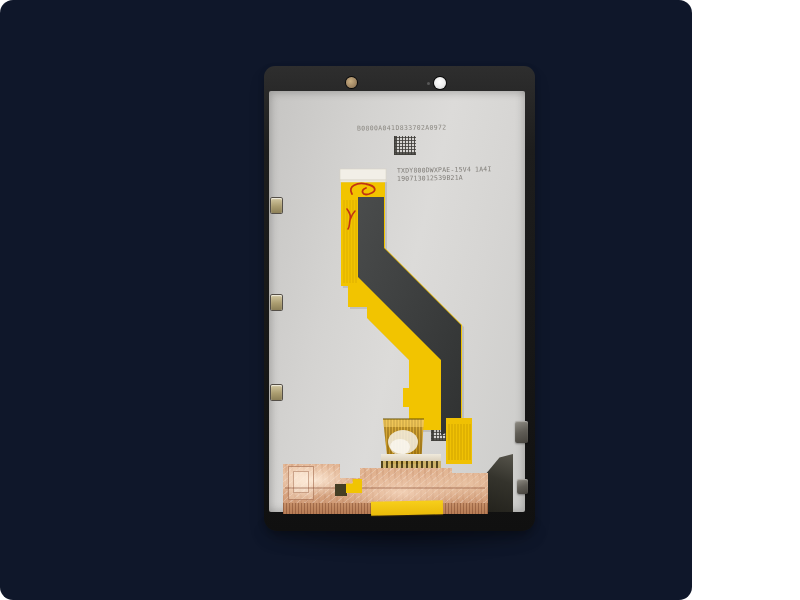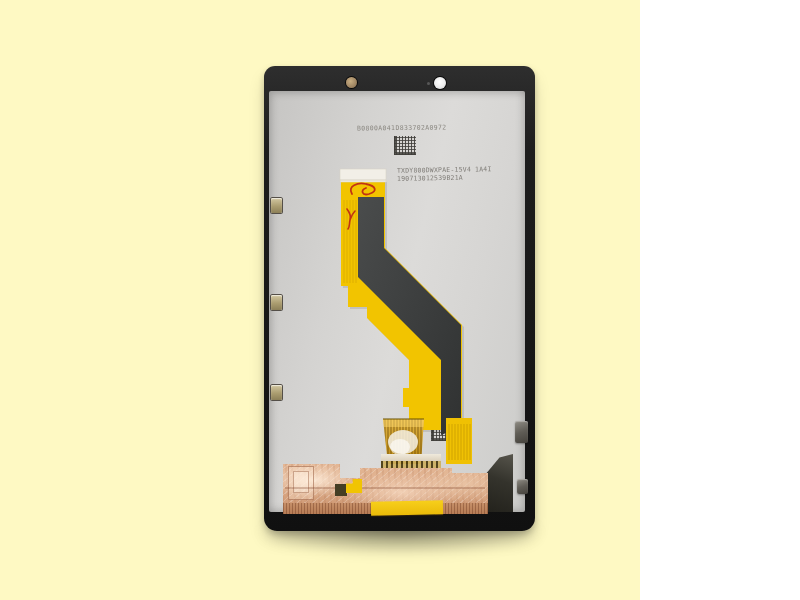--- a/index.html
+++ b/index.html
@@ -1,17 +1,17 @@
 <!DOCTYPE html>
 <html><head>
 <meta charset="utf-8">
 <style>
   html,body{margin:0;padding:0;background:#ffffff;}
-  #stage{position:relative;width:640px;height:600px;background:#fef9c3;overflow:hidden;
-         font-family:"DejaVu Sans Mono","Liberation Mono",monospace;}
+  #stage{position:relative;width:692px;height:600px;background:#0f172a;overflow:hidden;
+         font-family:"DejaVu Sans Mono","Liberation Mono",monospace;border-radius:13px;}
 
   
   .floor-shadow{position:absolute;left:262px;top:514px;width:276px;height:40px;
     background:radial-gradient(ellipse at 50% 45%, rgba(0,0,0,.34), rgba(0,0,0,.12) 55%, transparent 75%);
     filter:blur(6px);}
 
   
   .frame{position:absolute;left:264px;top:66px;width:271px;height:465px;
     border-radius:11px 11px 13px 13px;
     background:linear-gradient(180deg,#2e2e2e 0%,#1d1d1d 18%,#171717 60%,#101010 100%);

